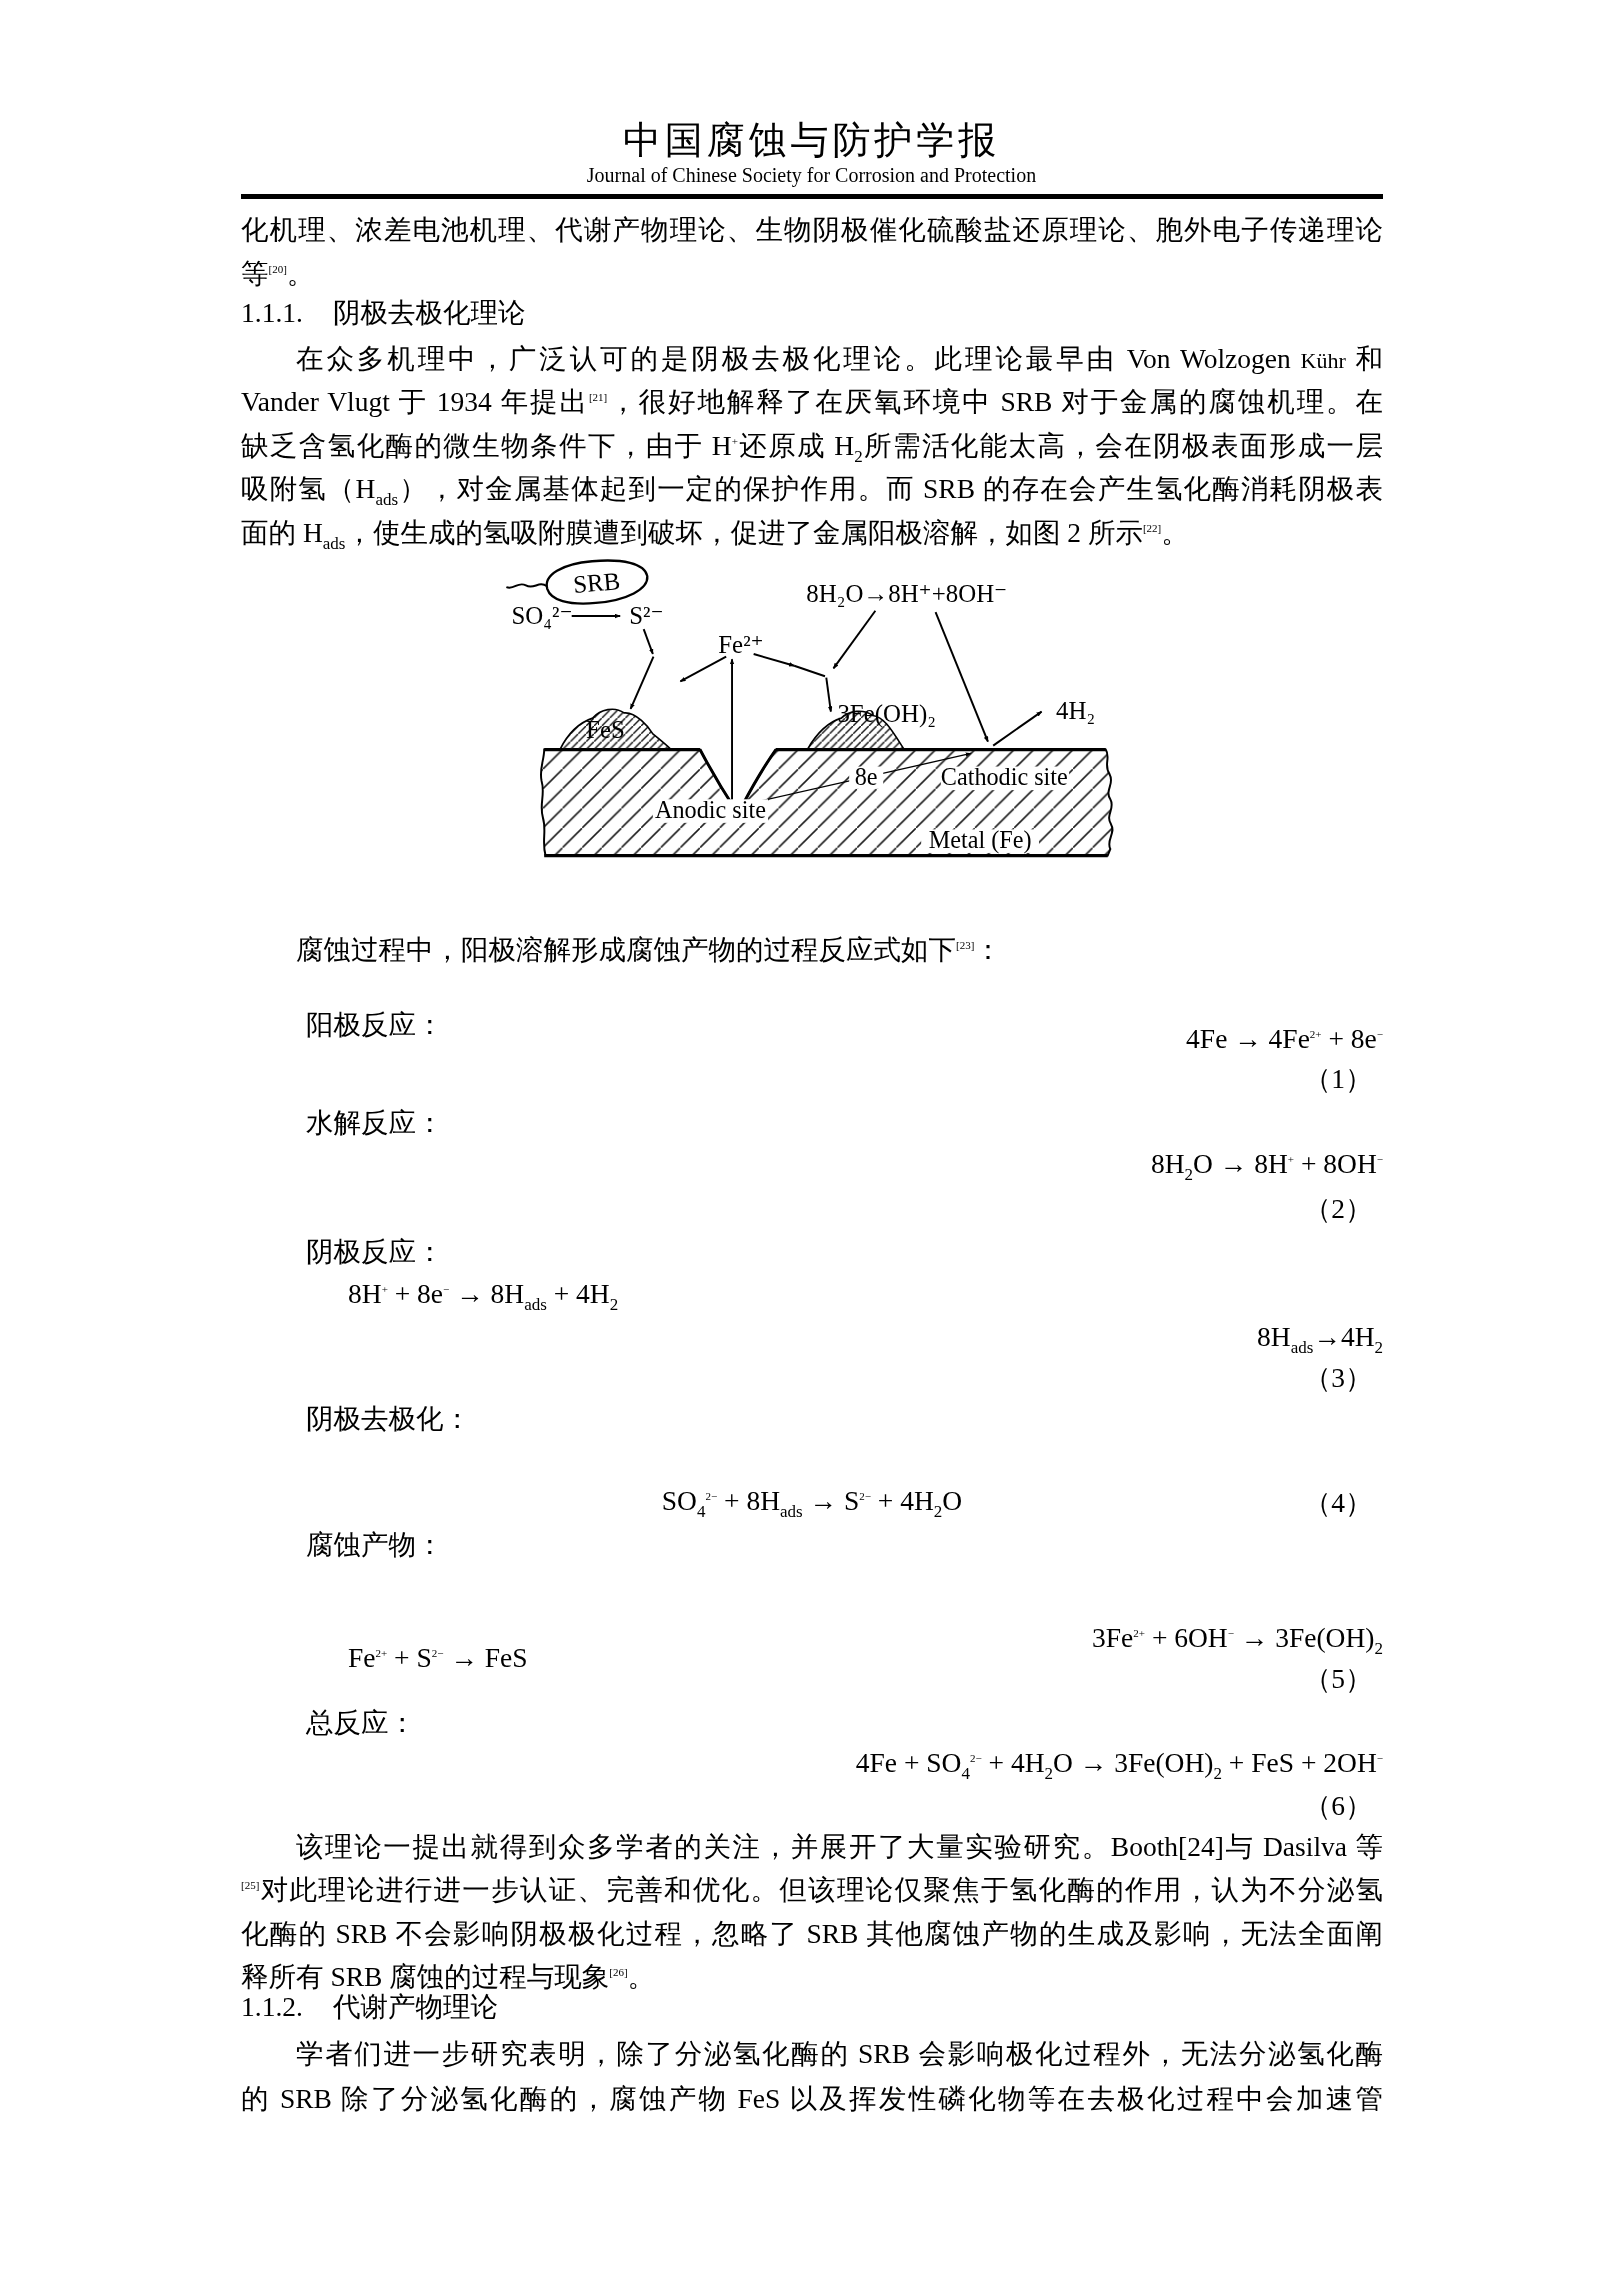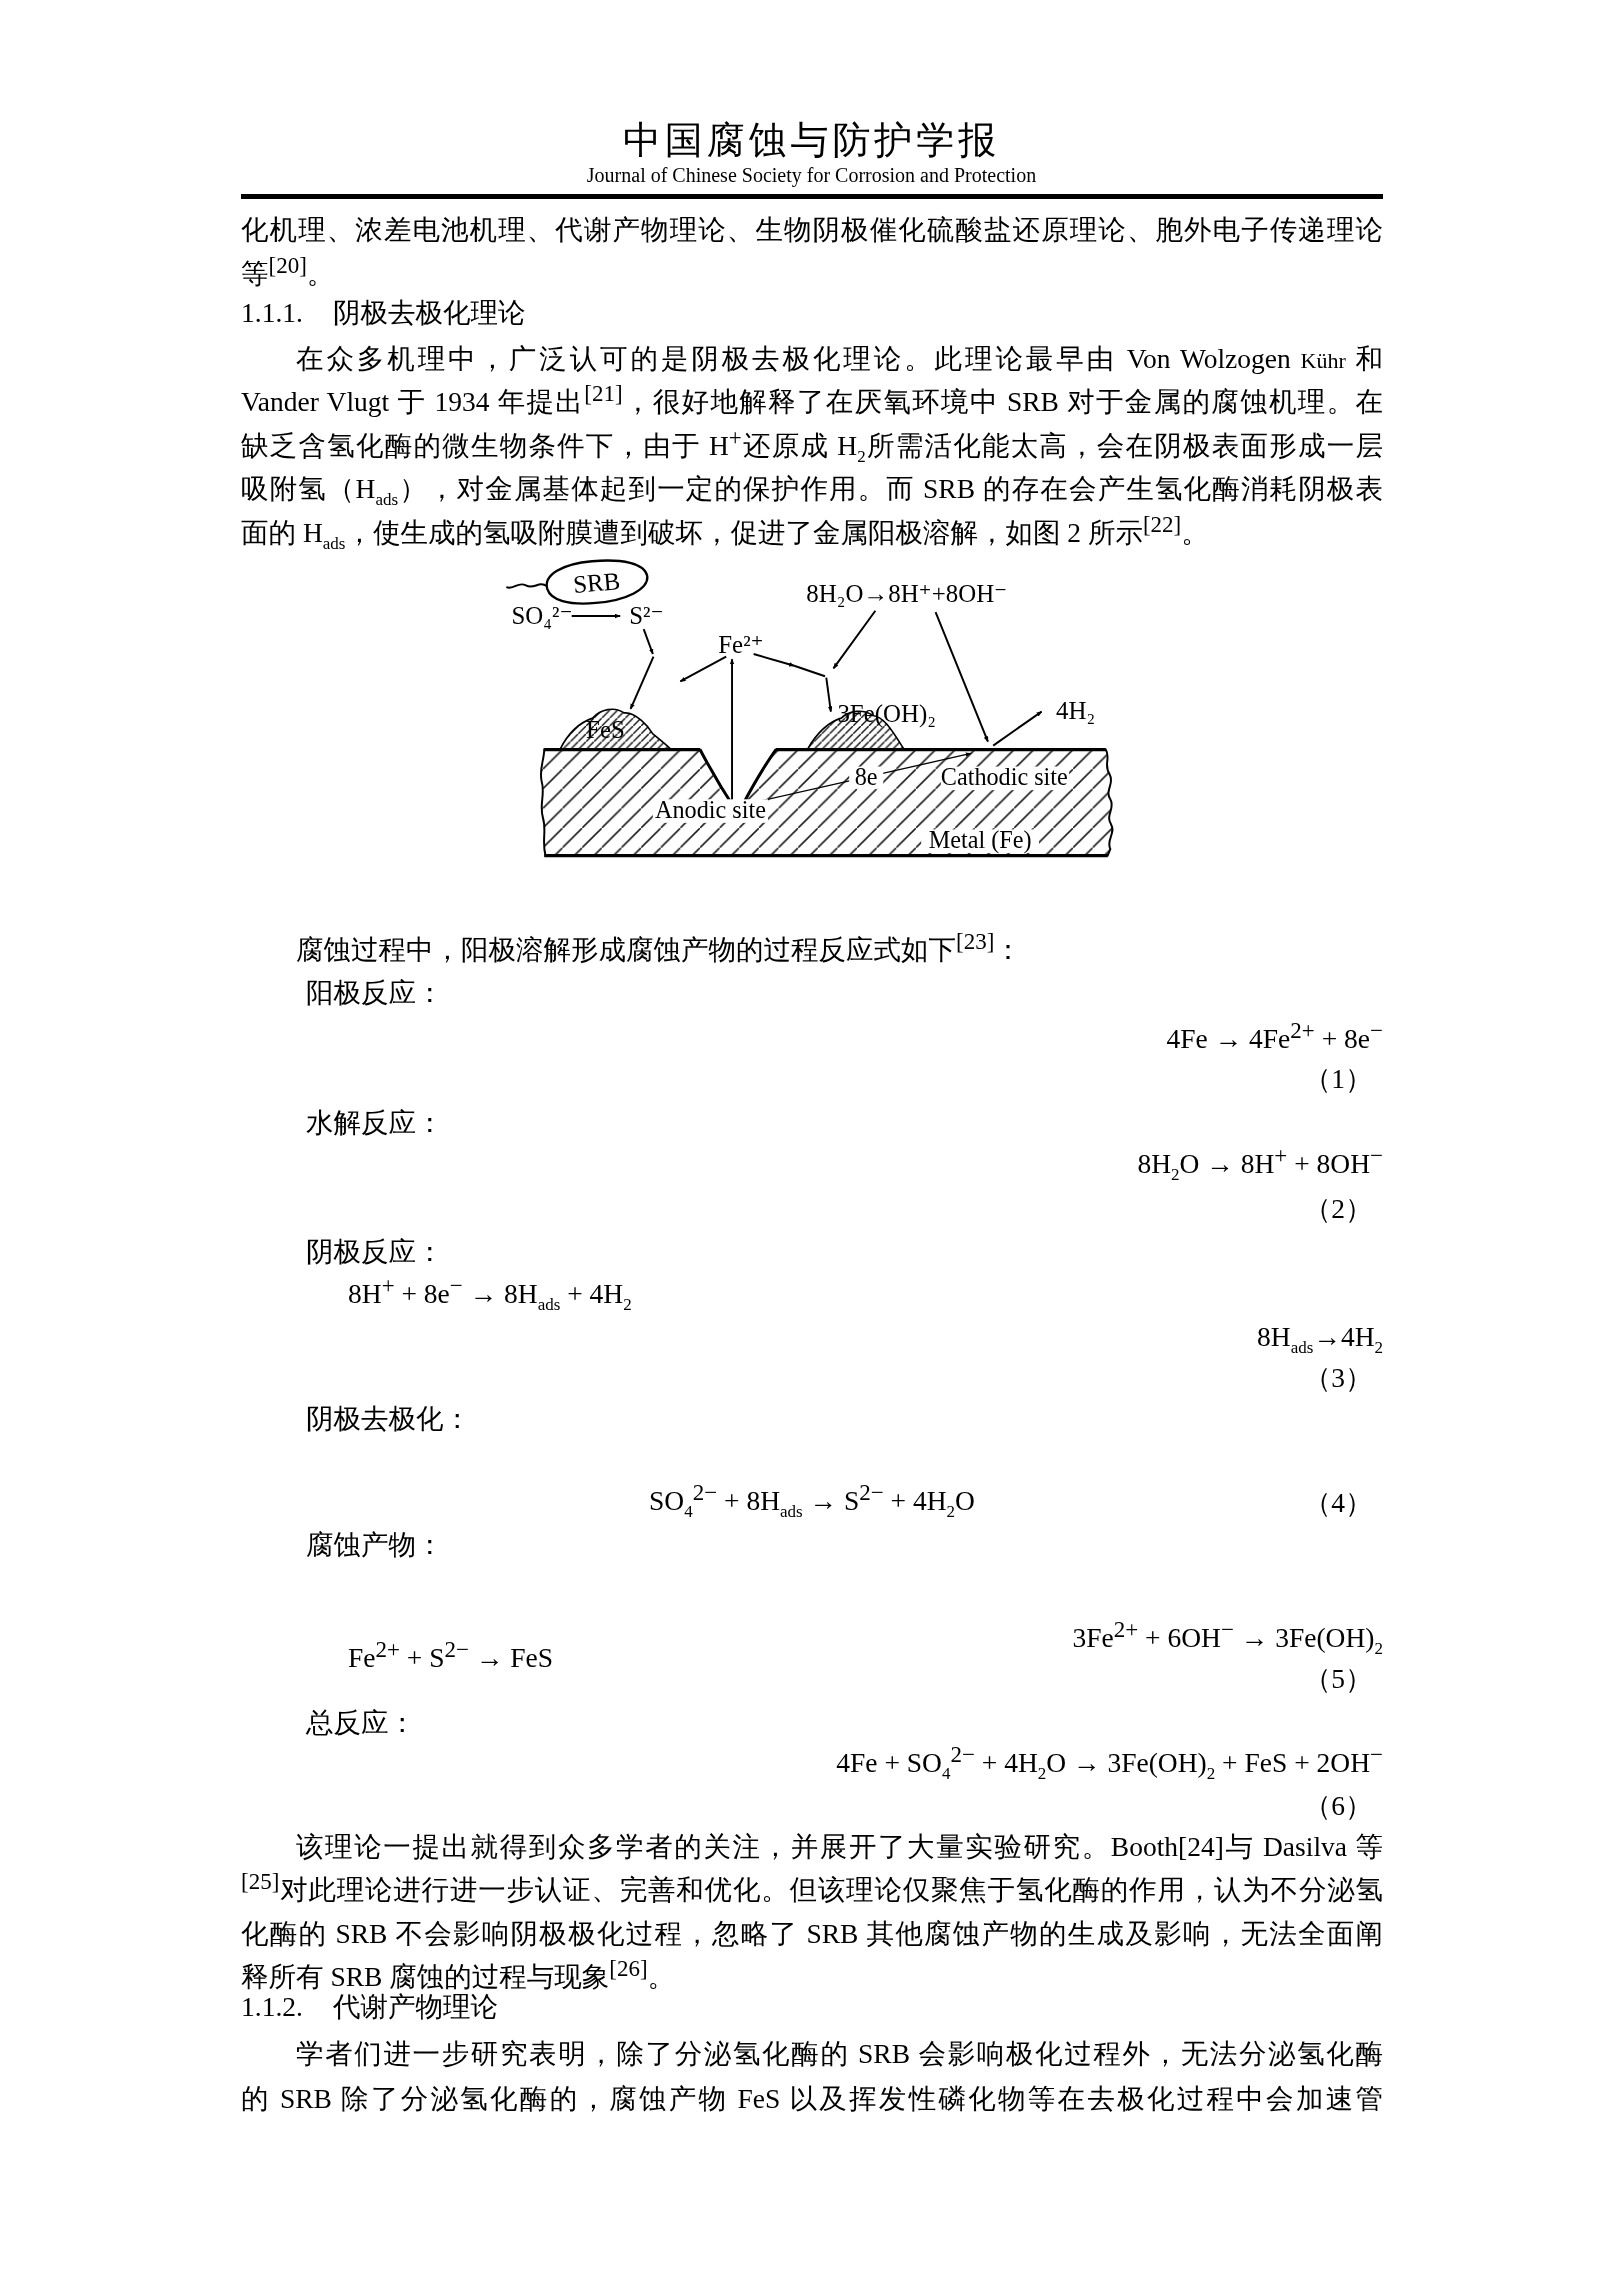--- a/index.html
+++ b/index.html
@@ -10,21 +10,21 @@
   .title-en{position:absolute;top:164px;left:0;width:1623px;text-align:center;font-size:20px;}
   .rule{position:absolute;left:241px;top:194px;width:1142px;height:5.2px;background:#000;}
   .tline{position:absolute;left:241px;width:1142px;height:41px;line-height:38px;
          font-size:27.5px;box-sizing:border-box;}
   .fill{text-align:justify;text-align-last:justify;}
   .indent{text-indent:55px;}
   .label{padding-left:65px;}
   .eqleft{padding-left:107px;}
   .right{text-align:right;}
   .num{text-align:right;padding-right:10.5px;}
-  .sup{font-size:23px;vertical-align:super;line-height:0;}
+  .sup{font-size:11px;vertical-align:super;line-height:0;}
   .sub{font-size:17px;vertical-align:sub;line-height:0;}
   .small{font-size:22px;}
   .gap{display:inline-block;}
   .caption-cn{position:absolute;left:241px;top:853px;width:1142px;text-align:center;
               font-weight:bold;font-size:26px;font-family:"Liberation Sans","DejaVu Sans",sans-serif;}
   .caption-en{position:absolute;left:241px;top:894px;width:1142px;text-align:center;font-size:25px;}
   .fig{position:absolute;left:484px;top:553px;width:733px;height:308px;}
   .ftx{font-family:"Liberation Serif","DejaVu Serif",serif;font-size:38px;fill:#000;}
   .fmid{text-anchor:middle;}
   .fsite{font-size:37px;}
@@ -41,21 +41,21 @@
   <div>
       <div class="tline fill" style="top: 211px;">化机理、浓差电池机理、代谢产物理论、生物阴极催化硫酸盐还原理论、胞外电子传递理论</div>
       <div class="tline " style="top: 255px;">等<span class="sup">[20]</span>。</div>
       <div class="tline " style="top: 294px;">1.1.1.<span class="gap" style="width: 30px;"></span>阴极去极化理论</div>
       <div class="tline fill indent" style="top: 340px;">在众多机理中，广泛认可的是阴极去极化理论。此理论最早由 Von Wolzogen <span class="small">Kühr</span> 和</div>
       <div class="tline fill" style="top: 383px;">Vander Vlugt 于 1934 年提出<span class="sup">[21]</span>，很好地解释了在厌氧环境中 SRB 对于金属的腐蚀机理。在</div>
       <div class="tline fill" style="top: 427px;">缺乏含氢化酶的微生物条件下，由于 H<span class="sup">+</span>还原成 H<span class="sub">2</span>所需活化能太高，会在阴极表面形成一层</div>
       <div class="tline fill" style="top: 470px;">吸附氢（H<span class="sub">ads</span>），对金属基体起到一定的保护作用。而 SRB 的存在会产生氢化酶消耗阴极表</div>
       <div class="tline " style="top: 514px;">面的 H<span class="sub">ads</span>，使生成的氢吸附膜遭到破坏，促进了金属阳极溶解，如图 2 所示<span class="sup">[22]</span>。</div>
       <div class="tline indent" style="top: 931px;">腐蚀过程中，阳极溶解形成腐蚀产物的过程反应式如下<span class="sup">[23]</span>：</div>
-      <div class="tline label" style="top: 974px;">阳极反应：</div>
+      <div class="tline label" style="top: 1006px;">阳极反应：</div>
       <div class="tline right" style="top: 1020px;">4Fe → 4Fe<span class="sup">2+</span> + 8e<span class="sup">−</span></div>
       <div class="tline num" style="top: 1060px;">（1）</div>
       <div class="tline label" style="top: 1104px;">水解反应：</div>
       <div class="tline right" style="top: 1145px;">8H<span class="sub">2</span>O → 8H<span class="sup">+</span> + 8OH<span class="sup">−</span></div>
       <div class="tline num" style="top: 1190px;">（2）</div>
       <div class="tline label" style="top: 1233px;">阴极反应：</div>
       <div class="tline eqleft" style="top: 1275px;">8H<span class="sup">+</span> + 8e<span class="sup">−</span> → 8H<span class="sub">ads</span> + 4H<span class="sub">2</span></div>
       <div class="tline right" style="top: 1318px;">8H<span class="sub">ads</span>→4H<span class="sub">2</span></div>
       <div class="tline num" style="top: 1359px;">（3）</div>
       <div class="tline label" style="top: 1400px;">阴极去极化：</div>

